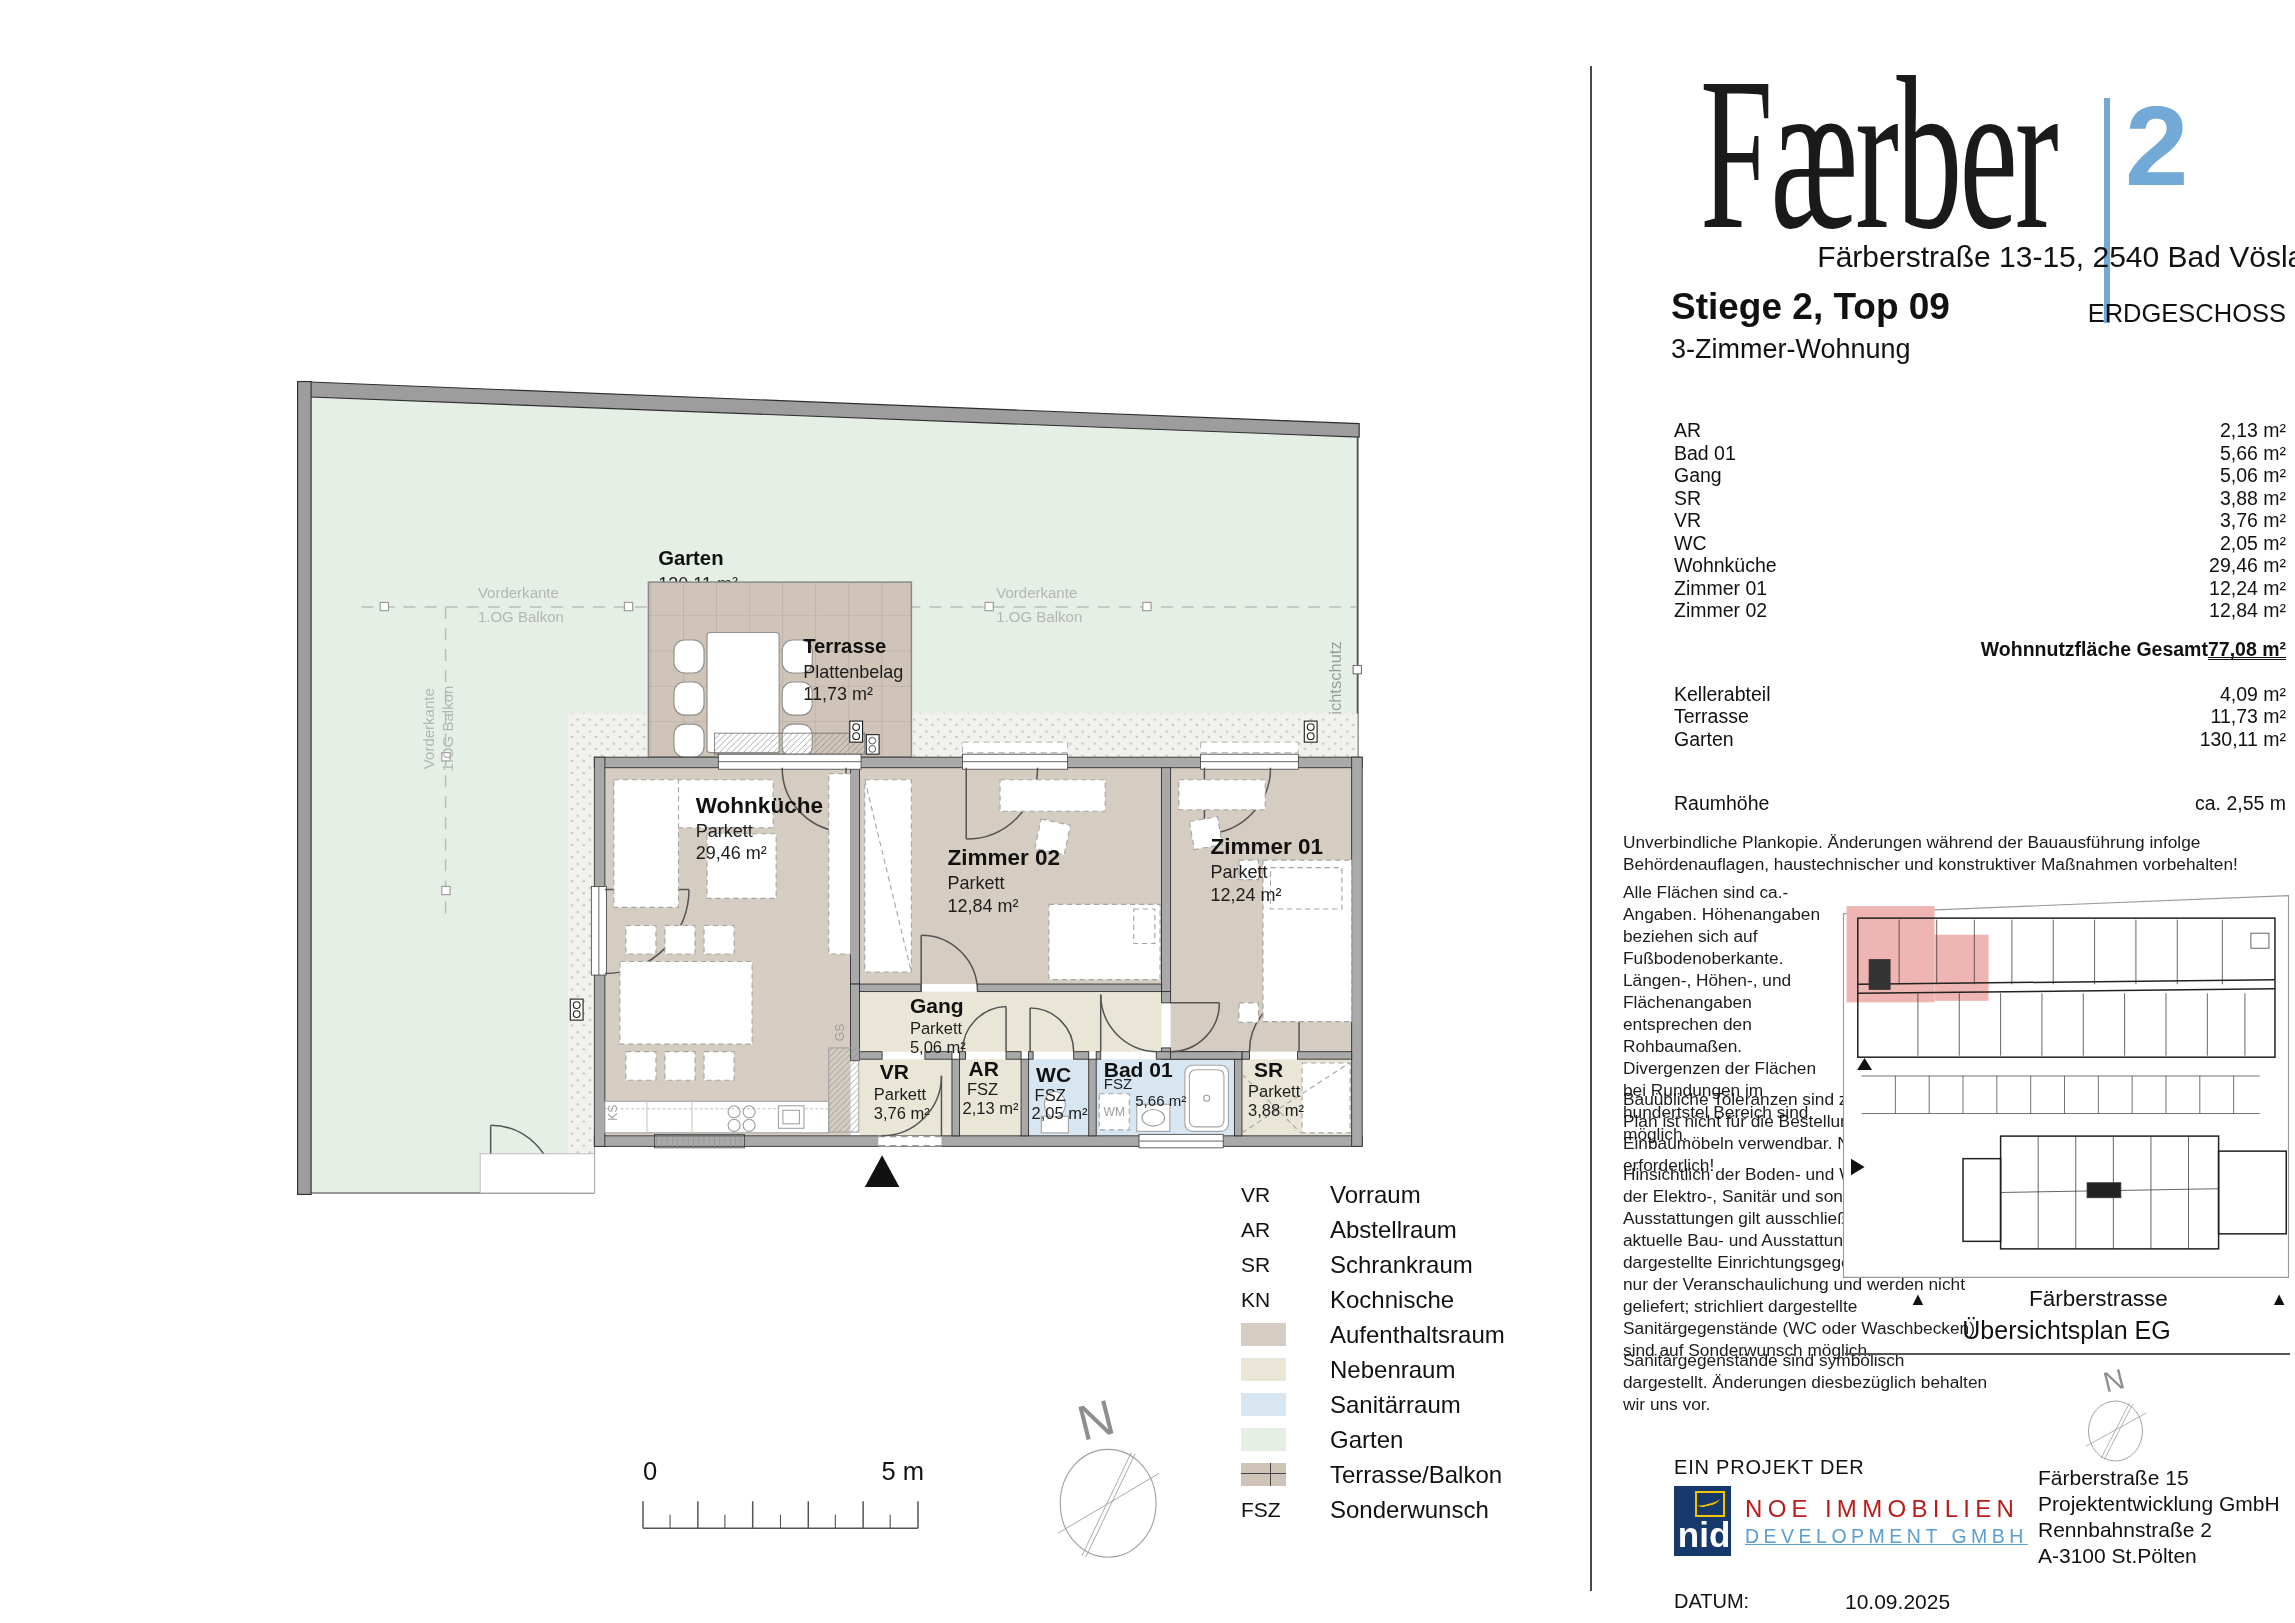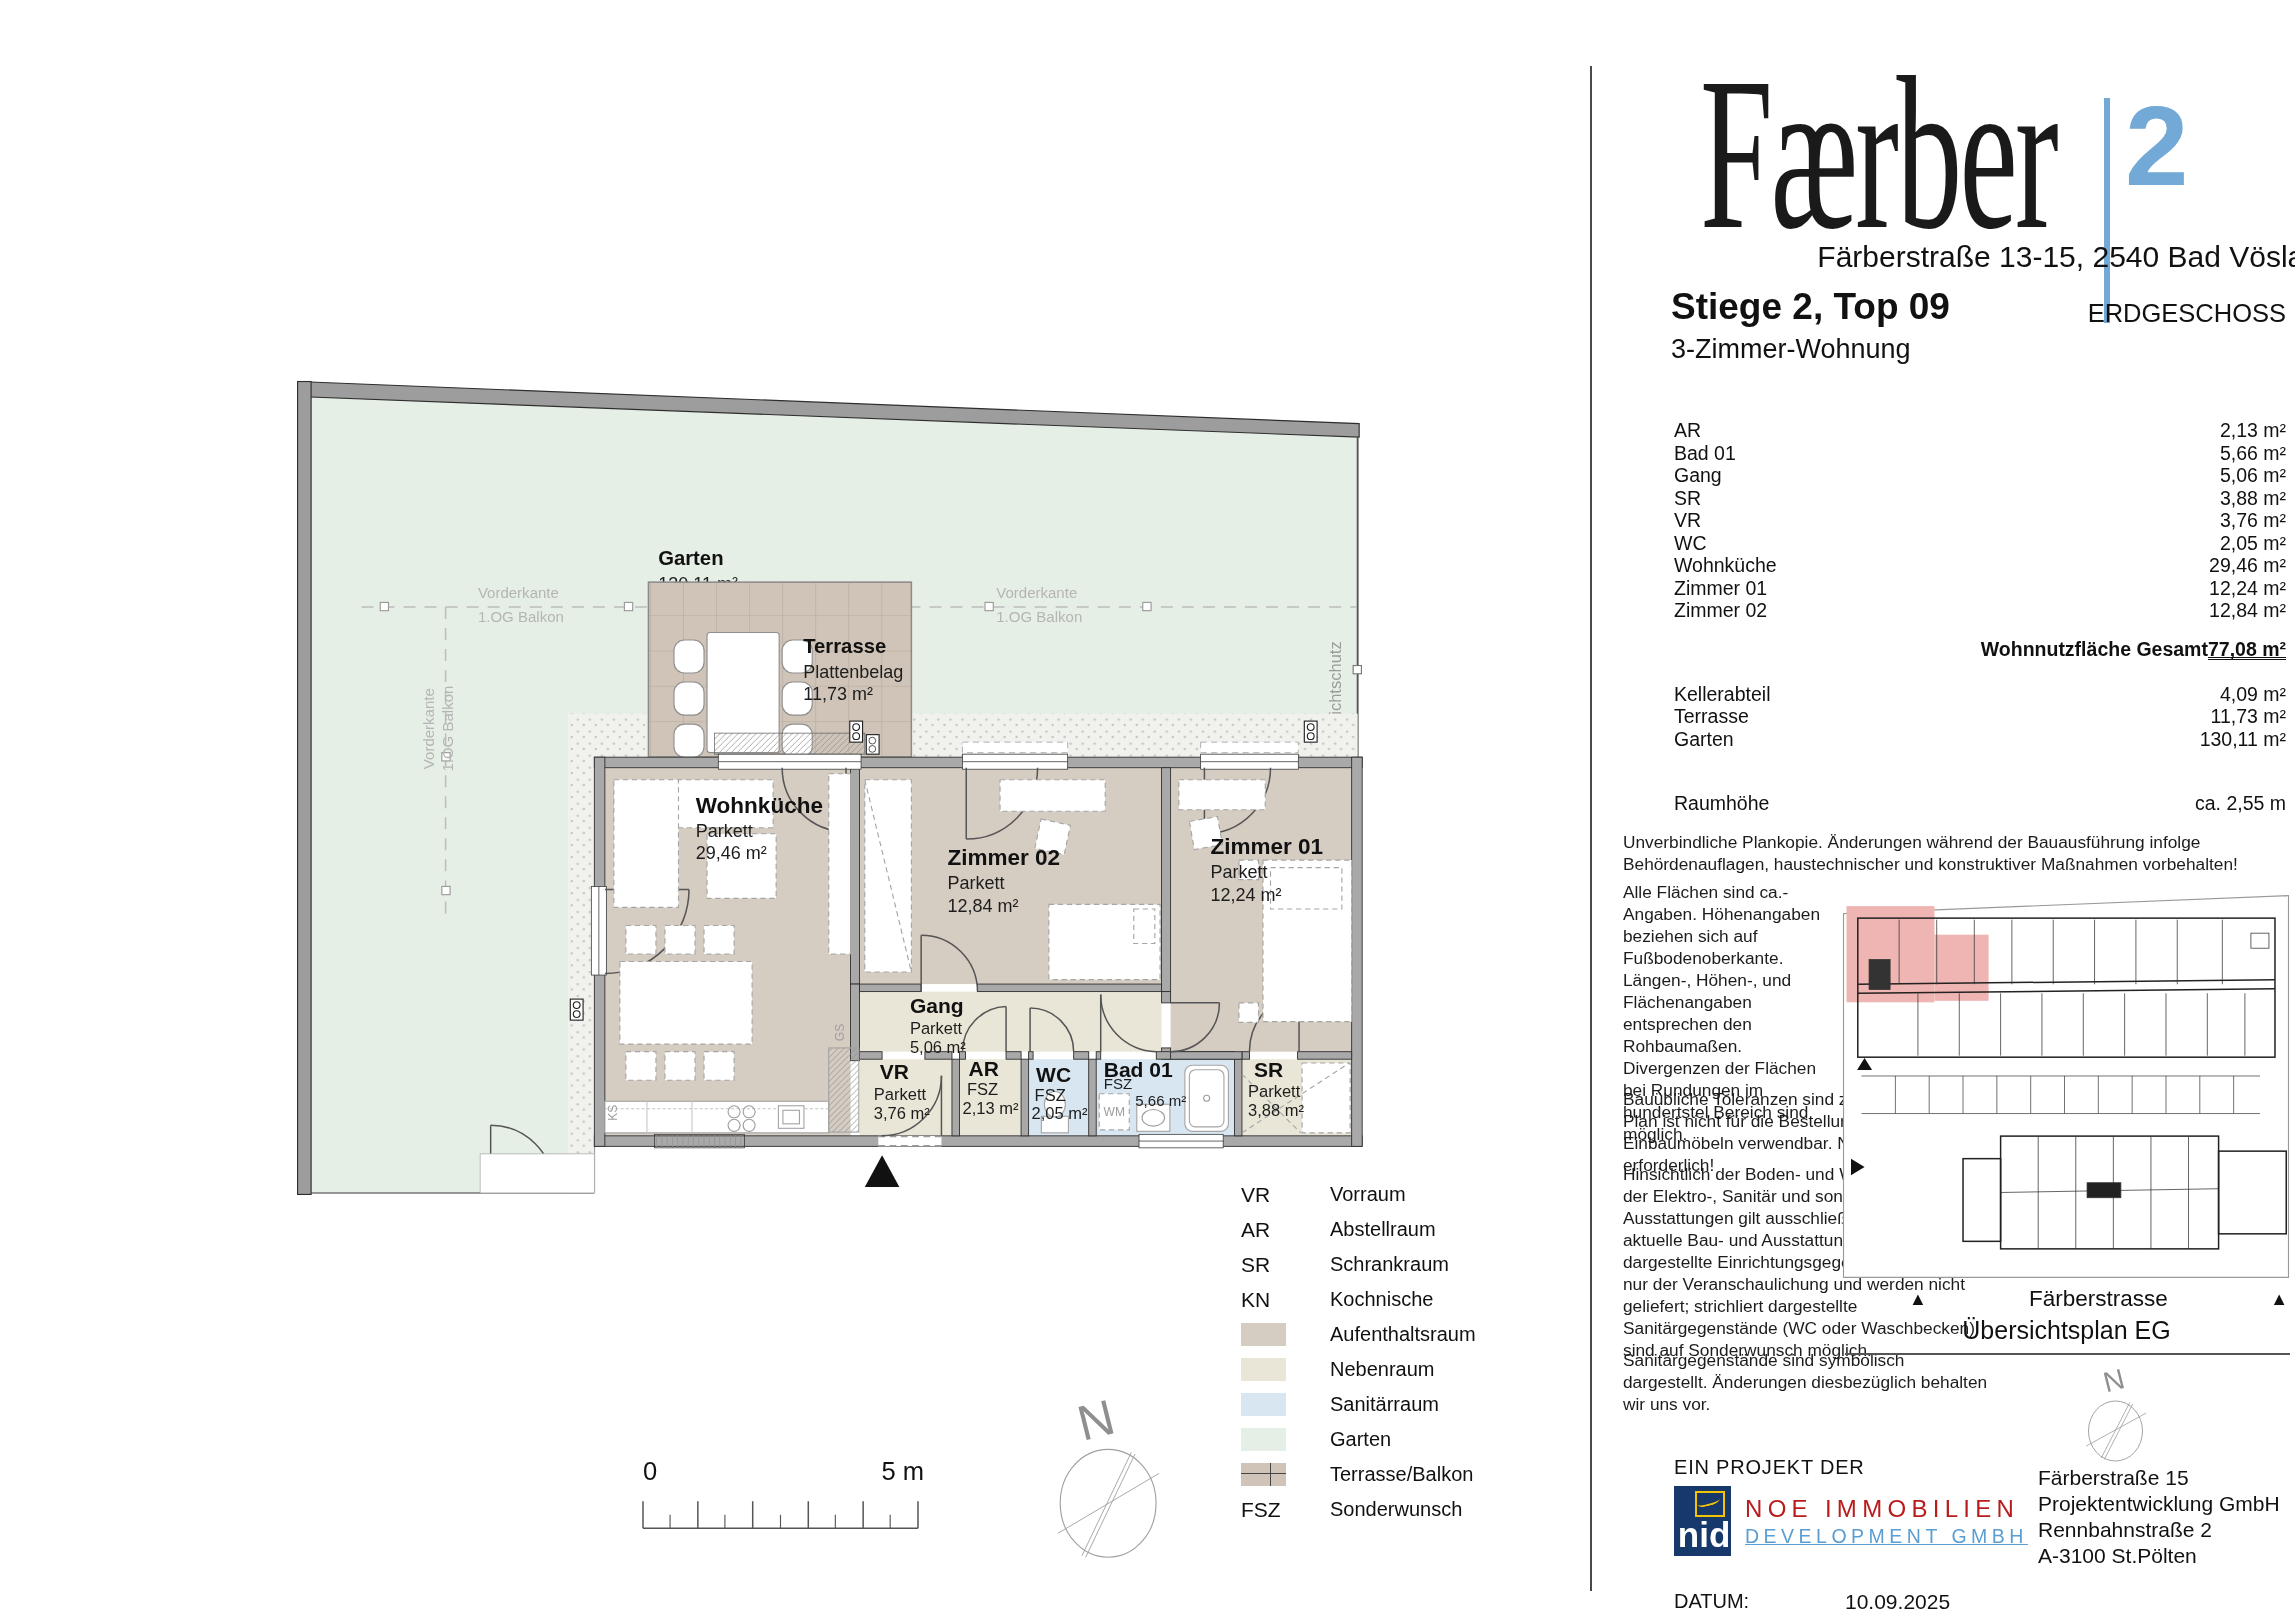--- a/index.html
+++ b/index.html
@@ -42,21 +42,21 @@
   #noe-line2{left:1745px;top:1525px;font-size:19.5px;letter-spacing:4.5px;color:#5b9ed2;text-decoration:underline;}
   #dev-block{left:2038px;top:1465px;font-size:21px;line-height:26px;}
   #dev-block .b{font-weight:normal;}
   #date-label{left:1674px;top:1590px;font-size:20px;}
   #date-value{left:1845px;top:1590px;font-size:21px;}
   
   #legend{left:1241px;top:1177px;width:331px;}
   .lg-row{display:flex;align-items:center;height:35px;}
   .lg-key{width:89px;font-size:21px;}
   .lg-sw{width:45px;height:22.5px;margin-right:44px;border:0;}
-  .lg-label{font-size:20px;}
+  .lg-label{font-size:24px;}
   .sw-aufenthalt{background:#d5ccc2;}
   .sw-neben{background:#eae6d7;}
   .sw-sanitaer{background:#d8e6f1;}
   .sw-garten{background:#e6efe5;}
   .sw-terrasse{background:
      linear-gradient(to bottom, transparent 9.8px, #444 9.8px, #444 11.3px, transparent 11.3px),
      linear-gradient(to right, transparent 28.6px, #444 28.6px, #444 30px, transparent 30px),
      #cfc4b7;}
   
   text{font-family:"Liberation Sans",sans-serif;}

